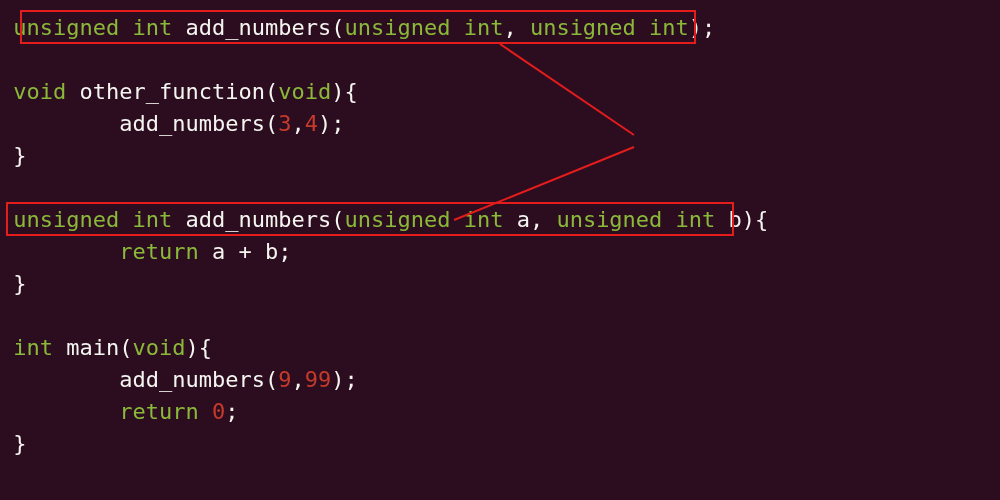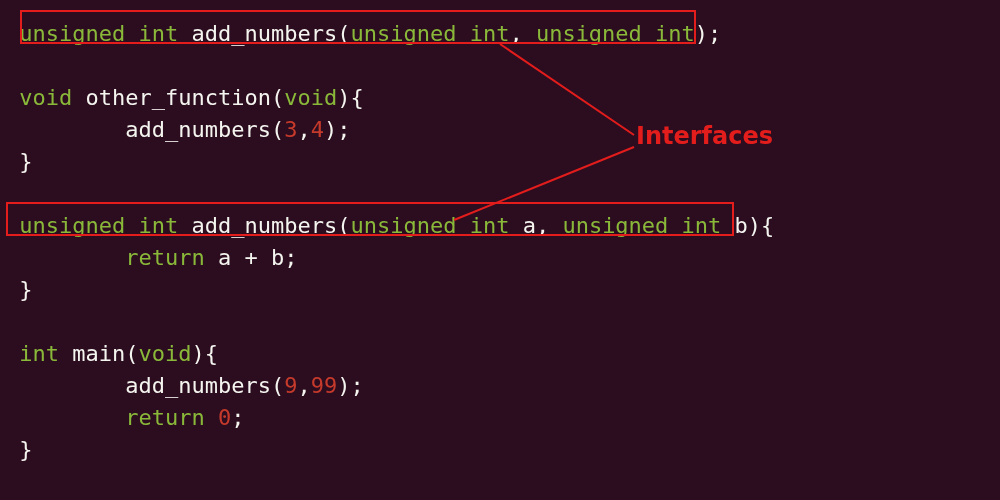--- a/index.html
+++ b/index.html
@@ -11,21 +11,21 @@
     font-family: "DejaVu Sans Mono", "Ubuntu Mono", Consolas, monospace;
     font-size: 22px;
     overflow: hidden;
   }
   .editor {
     position: relative;
     padding: 12px 0 0 0;
     color: #f8f8f2;
   }
   pre {
-    margin: 6px;
+    margin: 0;
     font-family: inherit;
     font-size: inherit;
     line-height: 32px;
     white-space: pre;
   }
   .kw { color: #8ab93a; }   
   .id { color: #f5f5f0; }   
   .num { color: #c63a2b; }  
   .op  { color: #f5f5f0; }  
   .box {
@@ -64,19 +64,18 @@
 <span> <span class="id">}</span></span>
 
 <span> <span class="kw">int</span> <span class="id">main</span><span class="id">(</span><span class="kw">void</span><span class="id">){</span></span>
 <span><span>        </span> <span class="id">add_numbers</span><span class="id">(</span><span class="num">9</span><span class="id">,</span><span class="num">99</span><span class="id">);</span></span>
 <span><span>        </span> <span class="kw">return</span> <span class="num">0</span><span class="id">;</span></span>
 <span> <span class="id">}</span></span></pre>
 
   <div class="box" style="left:20px; top:10px; width:676px; height:34px;"></div>
   <div class="box" style="left:6px; top:202px; width:728px; height:34px;"></div>
 
-  <div class="annotation" style="left:636px; top:122px;">Interfaces</div>
 
   <svg class="arrows">
     <line x1="634" y1="135" x2="500" y2="44" stroke="#e31c1c" stroke-width="2"></line>
     <line x1="634" y1="147" x2="454" y2="220" stroke="#e31c1c" stroke-width="2"></line>
   </svg>
 </div>
 
 </body></html>

